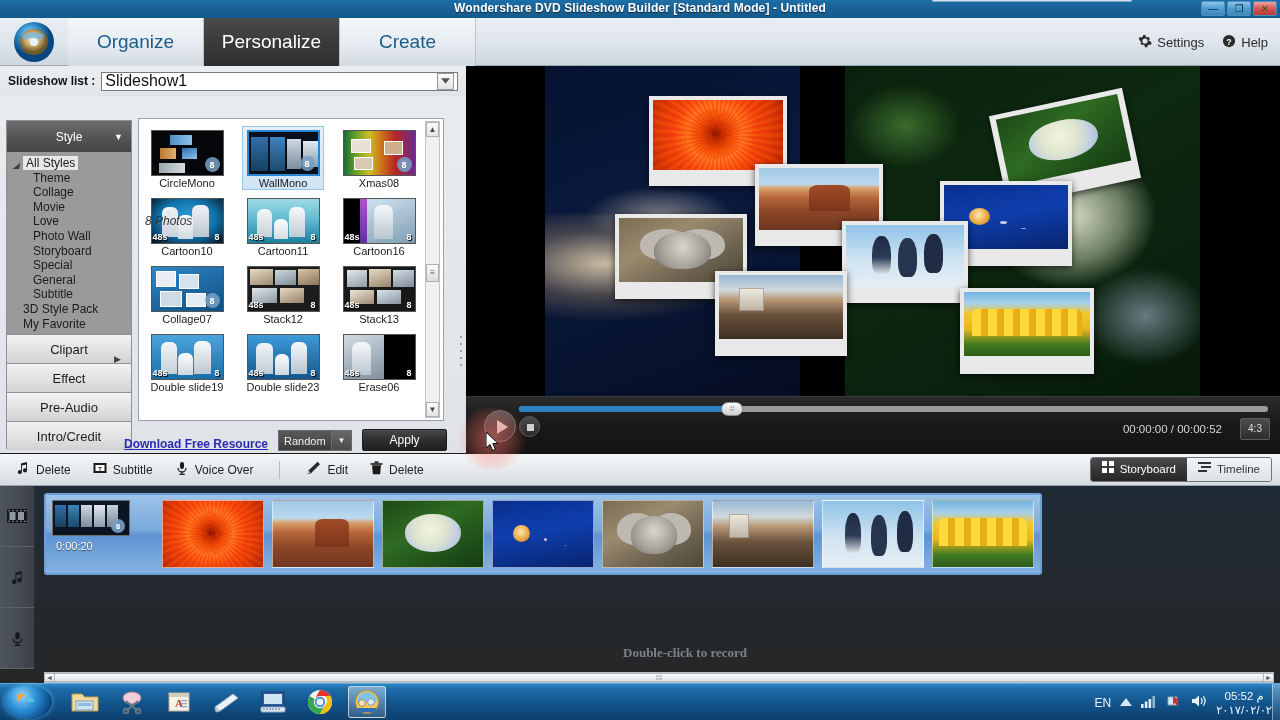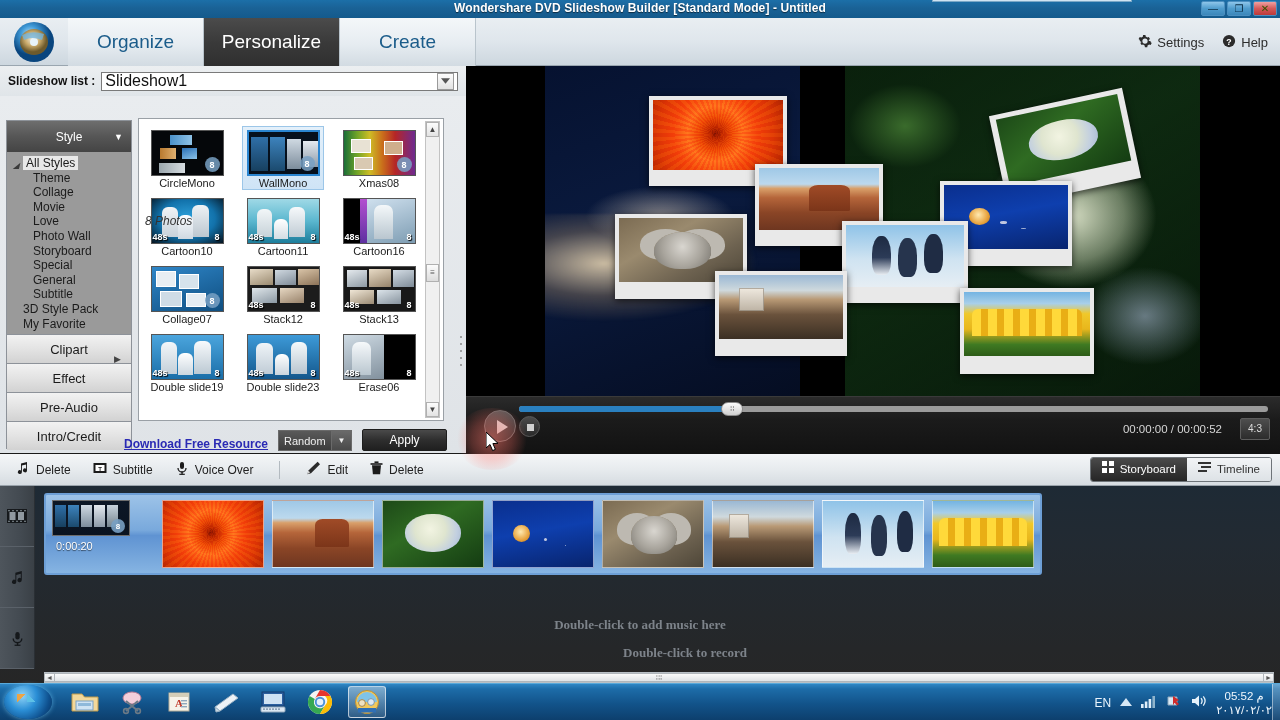--- a/index.html
+++ b/index.html
@@ -959,21 +959,20 @@
       </div>
       <div class="clip">
         <div class="ph p-penguin"></div>
       </div>
       <div class="clip">
         <div class="ph p-tulip"></div>
       </div>
     </div>
   </div>
 
-  <div class="music-hint">Double-click to add music here</div>
   <div class="record-hint">Double-click to record</div>
 
   <div class="hscroll">
     <div class="hgrip">⁞⁞⁞</div>
     <div class="hl">◄</div>
     <div class="hr">►</div>
   </div>
 
   <div class="taskbar">
     <div class="startorb"></div>

